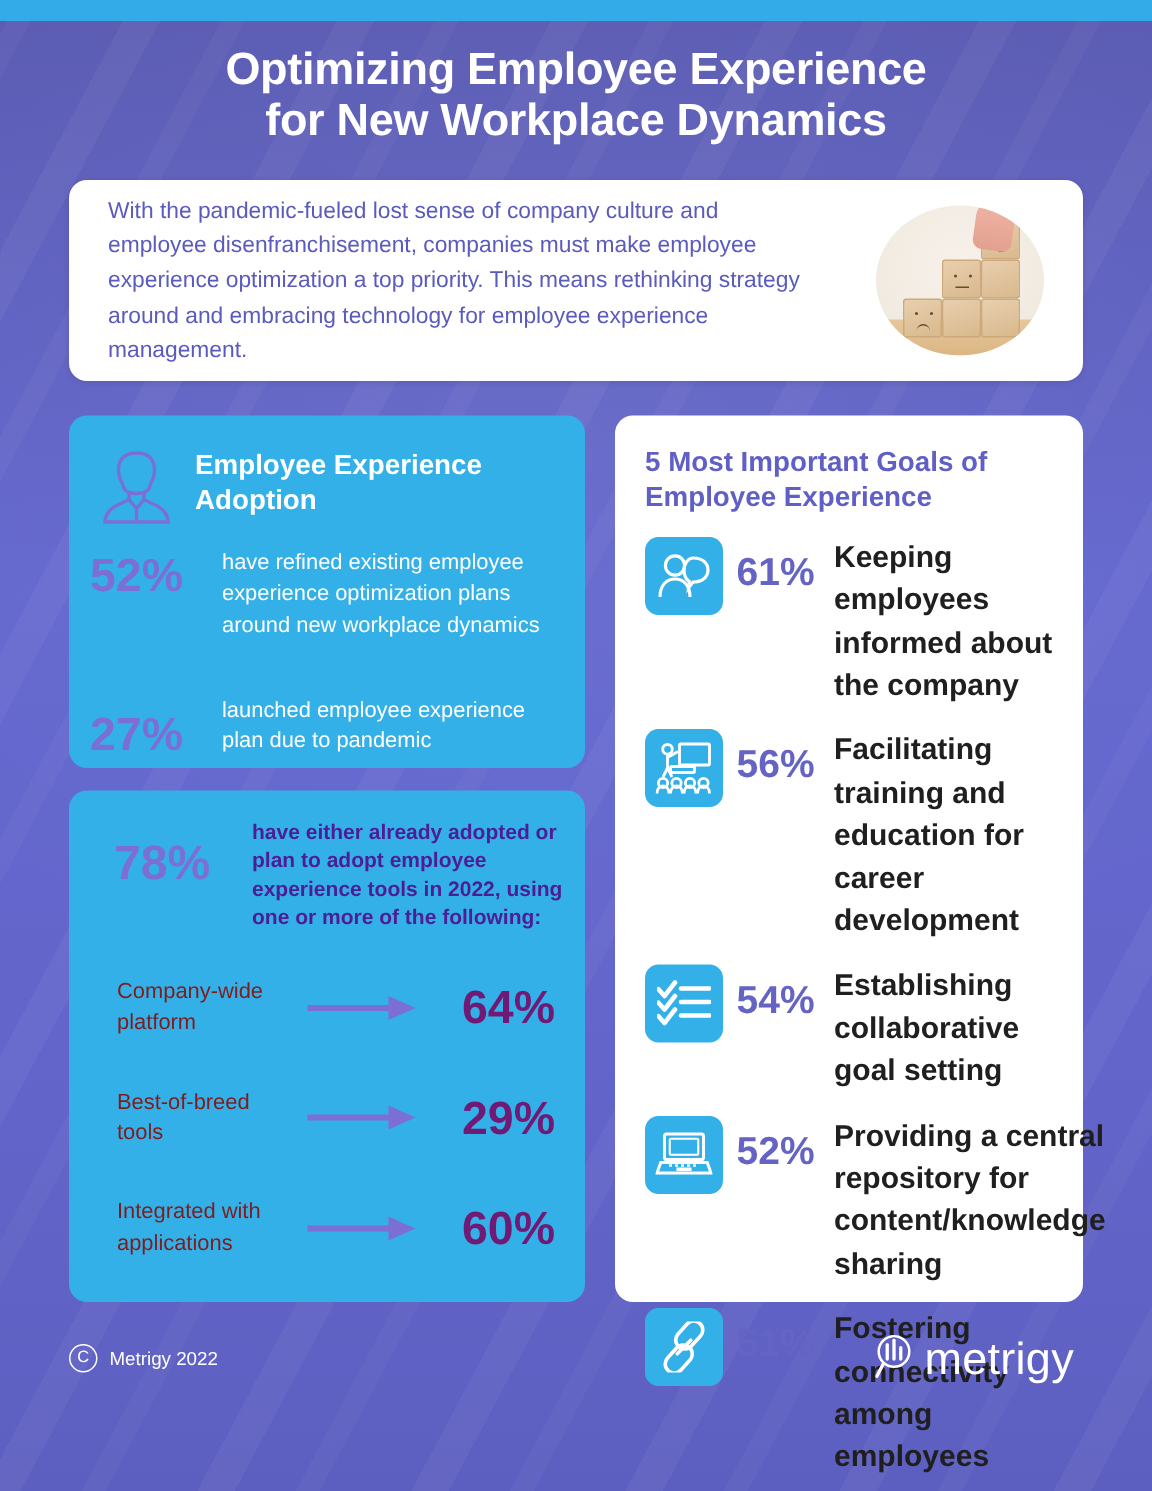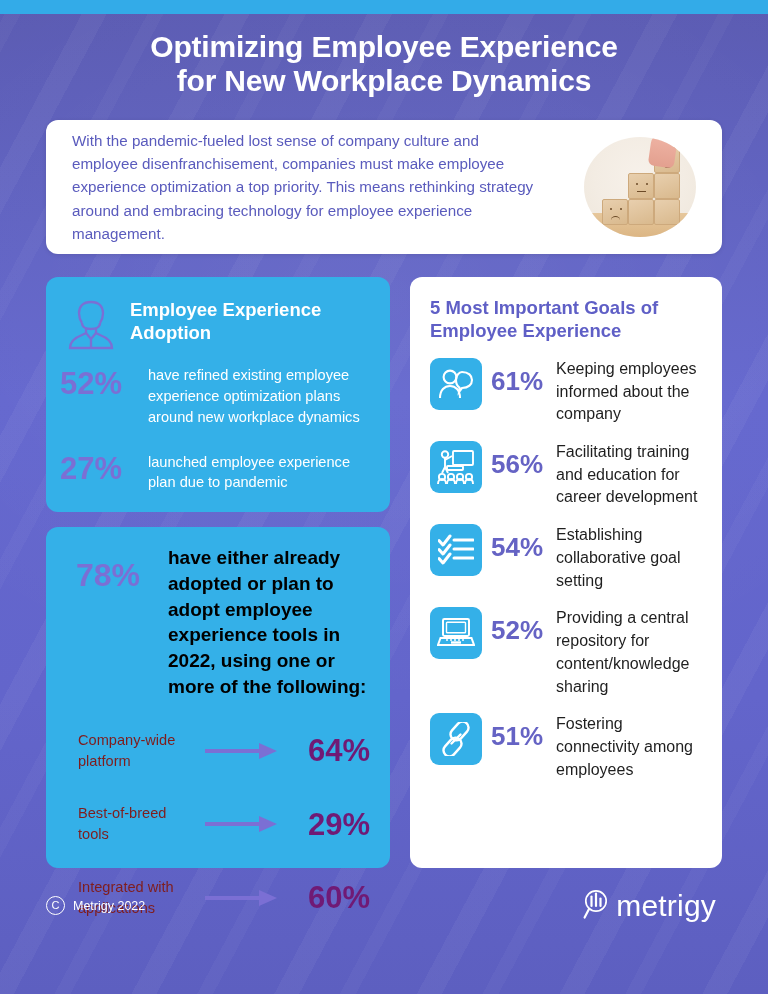--- a/index.html
+++ b/index.html
@@ -183,42 +183,42 @@
     flex: 0 0 76px;
     text-align: left;
     padding-top: 3px;
   }
   .stat-desc {
     color: #ffffff;
     font-size: 14.6px;
     line-height: 1.43;
   }
   #stat-52 { margin-top: 12px; }
-  #stat-27 { margin-top: 24px; }
+  #stat-27 { margin-top: 36px; align-items: flex-end; }
   #stat-27 .stat-pct { padding-top: 1px; }
 
   
   .tools-head {
     display: flex;
     align-items: flex-start;
     gap: 10px;
     padding: 18px 14px 0 14px;
   }
   .tools-pct {
     color: #7b6fd4;
     font-weight: bold;
     font-size: 32px;
     line-height: 1.0;
     flex: 0 0 82px;
     padding-top: 14px;
   }
   .tools-desc {
-    color: #000000;
-    font-weight: bold;
-    font-size: 19px;
+    color: #4c1d95;
+    font-weight: bold;
+    font-size: 14px;
     line-height: 1.36;
   }
 
   .tool-row {
     display: flex;
     align-items: center;
     padding: 0 20px 0 16px;
   }
   #tool-row-0 { margin-top: 30px; }
   #tool-row-1 { margin-top: 32px; }
@@ -278,23 +278,24 @@
     flex: 0 0 56px;
     color: #6563c4;
     font-weight: bold;
     font-size: 26px;
     line-height: 1;
     padding-top: 12px;
     text-align: left;
   }
   .goal-label {
     color: #1f1f1f;
-    font-size: 16px;
+    font-size: 20px;
     line-height: 1.42;
     padding-top: 2px;
+    font-weight: bold;
   }
 
   
   .footer {
     position: absolute;
     left: 0; bottom: 0;
     width: 768px;
     height: 126px;
     z-index: 4;
   }

